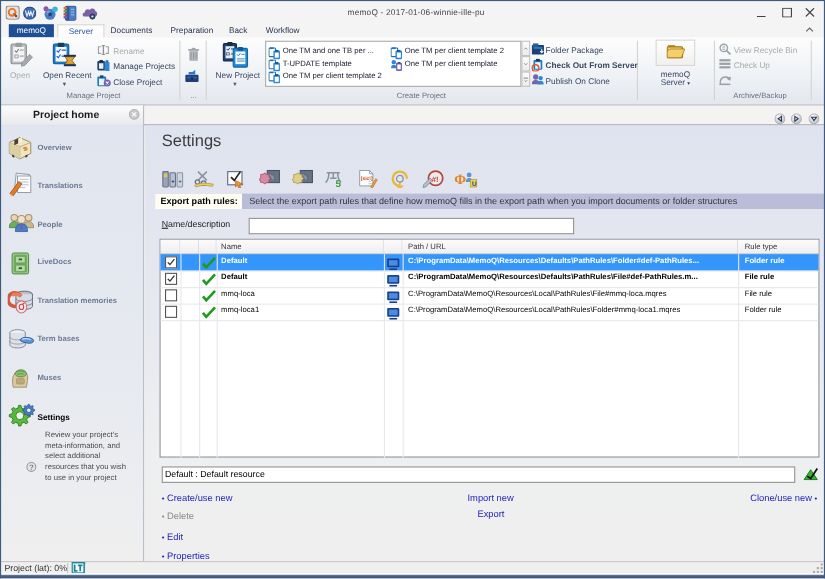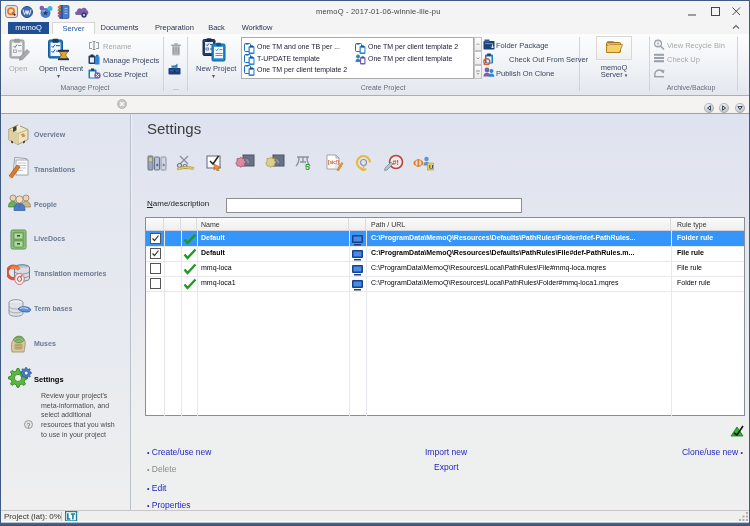--- a/index.html
+++ b/index.html
@@ -259,21 +259,21 @@
         <path d="M1.5 5.5 L3 7 L4.5 5.5" fill="none" stroke="#8a8a8a" stroke-width="0.8"></path>
       </svg>
     </div>
   <div class="abs" style="left:474px; top:31px; width:8px; height:14px; background:linear-gradient(#fcfcfc,#ececec); border:1px solid #c2c2c2;">
       <svg width="6" height="12" viewBox="0 0 6 12" style="display:block;">
         <path d="M1 5 H5 M1.8 7 L3 8.2 L4.2 7" fill="none" stroke="#777" stroke-width="0.8"></path>
       </svg>
     </div>
 
   <div class="rowbtn" style="left:496px; top:7px;">Folder Package</div>
-  <div class="rowbtn" style="left:509px; top:21px;">Check Out From Server</div>
+  <div class="rowbtn" style="left:496px; top:21px;font-weight:bold;">Check Out From Server</div>
   <div class="rowbtn" style="left:496px; top:35px;">Publish On Clone</div>
   <svg class="abs" style="left:483px; top:5px;" width="12" height="11" viewBox="0 0 12 11">
       <rect x="0.5" y="2" width="11" height="8.5" rx="0.8" fill="#1d3f73"></rect>
       <rect x="1.5" y="0.5" width="5" height="3" fill="#2d5a9e"></rect>
       <rect x="2" y="4" width="8" height="1.2" fill="#2e9bd6"></rect>
       <path d="M9.5 5.5 V9 M8 7.5 L9.5 9 L11 7.5" stroke="#e8eef4" stroke-width="1" fill="none"></path>
     </svg>
   <svg class="abs" style="left:483px; top:19px;" width="12" height="12" viewBox="0 0 12 12">
       <rect x="2" y="1.5" width="8" height="9" rx="1" fill="#1d7ac4"></rect>
       <rect x="3.5" y="3.5" width="5" height="6" fill="#ecf3fa"></rect>
@@ -310,20 +310,23 @@
       <rect x="1" y="4" width="10" height="2" fill="#9aa0a6"></rect>
       <rect x="1" y="7.2" width="10" height="2" fill="#9aa0a6"></rect>
     </svg>
   <svg class="abs" style="left:653px; top:33px;" width="12" height="11" viewBox="0 0 12 11">
       <path d="M2 9.5 C1 6 3 3 6.5 3 C8.5 3 10 4 10.5 5.5" fill="none" stroke="#9aa0a6" stroke-width="1.4"></path>
       <path d="M11.5 2.5 L10.8 6.3 L7.5 4.5 Z" fill="#9aa0a6"></path>
       <rect x="1" y="9" width="10" height="1.4" fill="#9aa0a6"></rect>
     </svg>
 </div>
 <div id="phstrip">
+  <div id="phtab">
+      <span>Project home</span>
+    </div>
   <svg class="abs" style="left:117px; top:3px;" width="10" height="10" viewBox="0 0 10 10">
       <circle cx="5" cy="5" r="4.5" fill="#c9c9c9" stroke="#9a9a9a" stroke-width="0.6"></circle>
       <path d="M3.2 3.2 L6.8 6.8 M6.8 3.2 L3.2 6.8" stroke="#fff" stroke-width="1.1"></path>
     </svg>
   <svg class="abs" style="left:704px; top:7px;" width="10" height="10" viewBox="0 0 10 10">
       <defs>
         <radialGradient id="rb" cx="0.4" cy="0.3" r="0.9">
           <stop offset="0" stop-color="#fafafa"></stop>
           <stop offset="1" stop-color="#b0b0b0"></stop>
         </radialGradient>
@@ -481,20 +484,21 @@
     <text x="8.5" y="11" font-size="7" font-weight="bold" fill="#b04838" font-family="Liberation Sans">#!</text>
     <path d="M1 14 L7 8 L9 10 L3 16 L0.5 16.5 Z" fill="#b8c0ca" stroke="#6a7488" stroke-width="0.6"></path>
   </svg>
   <svg class="abs" style="left:281px; top:40px;" width="21" height="17" viewBox="0 0 21 17">
     <text x="0" y="13" font-size="13" font-weight="bold" fill="#e8821e" font-family="Liberation Serif">Φ</text>
     <circle cx="13.5" cy="5" r="2.2" fill="#5d94d4"></circle>
       <path d="M10.5 11.5 C10.5 8.5 12 7.8 13.5 7.8 C15 7.8 16.5 8.5 16.5 11.5 Z" fill="#5d94d4"></path>
     <rect x="14.5" y="9" width="6" height="7" fill="#e8d44a" stroke="#a8943a" stroke-width="0.6"></rect>
     <text x="16" y="15" font-size="6" font-weight="bold" fill="#2d3a8c" font-family="Liberation Sans">U</text>
   </svg>
+  <div id="exportbar"><b>Export path rules:</b>&nbsp; Select the export path rules that define how memoQ fills in the export path when you import documents or folder structures</div>
   <div id="namelabel"><u>N</u>ame/description</div>
   <div id="nameinput"></div>
   <div id="tbl">
 
     <div class="th" style="left:0; width:18px;"></div>
     <div class="th" style="left:18px; width:17px;"></div>
     <div class="th" style="left:35px; width:16px;"></div>
     <div class="th" style="left:51px; width:152px; padding-left:4px;">Name</div>
     <div class="th" style="left:203px; width:17px;"></div>
     <div class="th" style="left:220px; width:305px; padding-left:5px;">Path / URL</div>
@@ -571,20 +575,21 @@
     <div class="cell" style="left:220px; top:43px; width:305px; padding-left:5px; font-size:7px;">C:\ProgramData\MemoQ\Resources\Local\PathRules\File#mmq-loca.mqres</div>
     <div class="cell" style="left:531px; top:43px; width:67px;">File rule</div>
     <div class="cell" style="left:55px; top:58px; width:200px;">mmq-loca1</div>
     <div class="cell" style="left:220px; top:58px; width:305px; padding-left:5px; font-size:7px;">C:\ProgramData\MemoQ\Resources\Local\PathRules\Folder#mmq-loca1.mqres</div>
     <div class="cell" style="left:531px; top:58px; width:67px;">Folder rule</div>
   </div>
   <svg class="abs" style="left:598px; top:311px;" width="14" height="12" viewBox="0 0 14 12">
       <path d="M1 11 L7 2 L13 11 Z" fill="#2db82d" stroke="#157015" stroke-width="0.8"></path>
       <path d="M4 8 L7 10 L13 1" stroke="#111" stroke-width="1.6" fill="none"></path>
     </svg>
+  <div id="defres">Default : Default resource</div>
   <div class="lnk" style="left:15px; top:333px;"><span style="font-size:7px;">•</span> Create/use new</div>
   <div class="lnkgray" style="left:15px; top:350px;"><span style="font-size:7px;">•</span> Delete</div>
   <div class="lnk" style="left:15px; top:369px;"><span style="font-size:7px;">•</span> Edit</div>
   <div class="lnk" style="left:15px; top:386px;"><span style="font-size:7px;">•</span> Properties</div>
   <div class="lnk" style="left:293px; top:333px;">Import new</div>
   <div class="lnk" style="left:302px; top:348px;">Export</div>
   <div class="lnk" style="right:7px; top:333px;">Clone/use new <span style="font-size:7px;">•</span></div>
 </div>
 <div id="statusbar">
   <div id="statustext">Project (lat): 0%</div>

